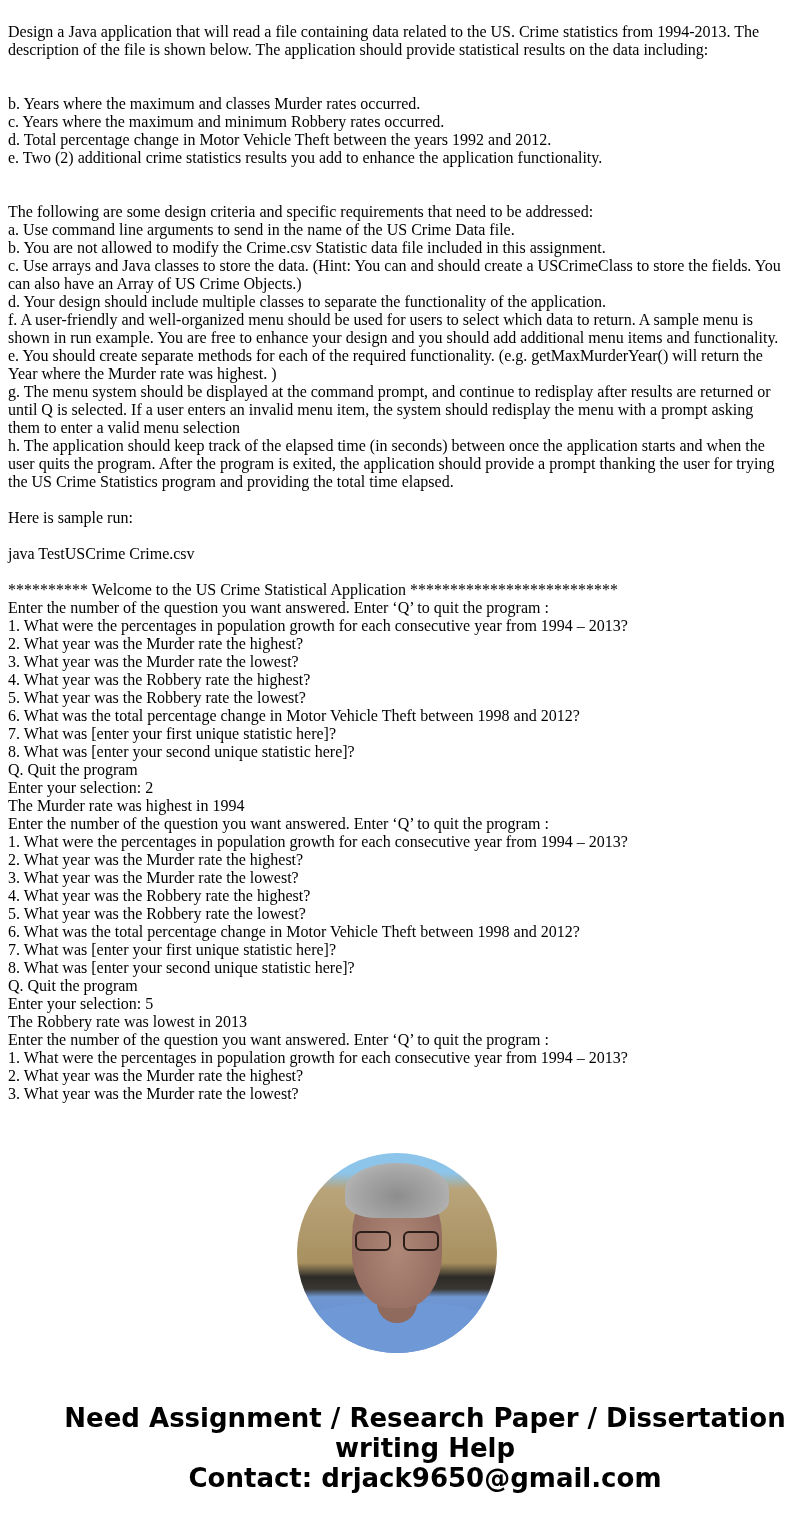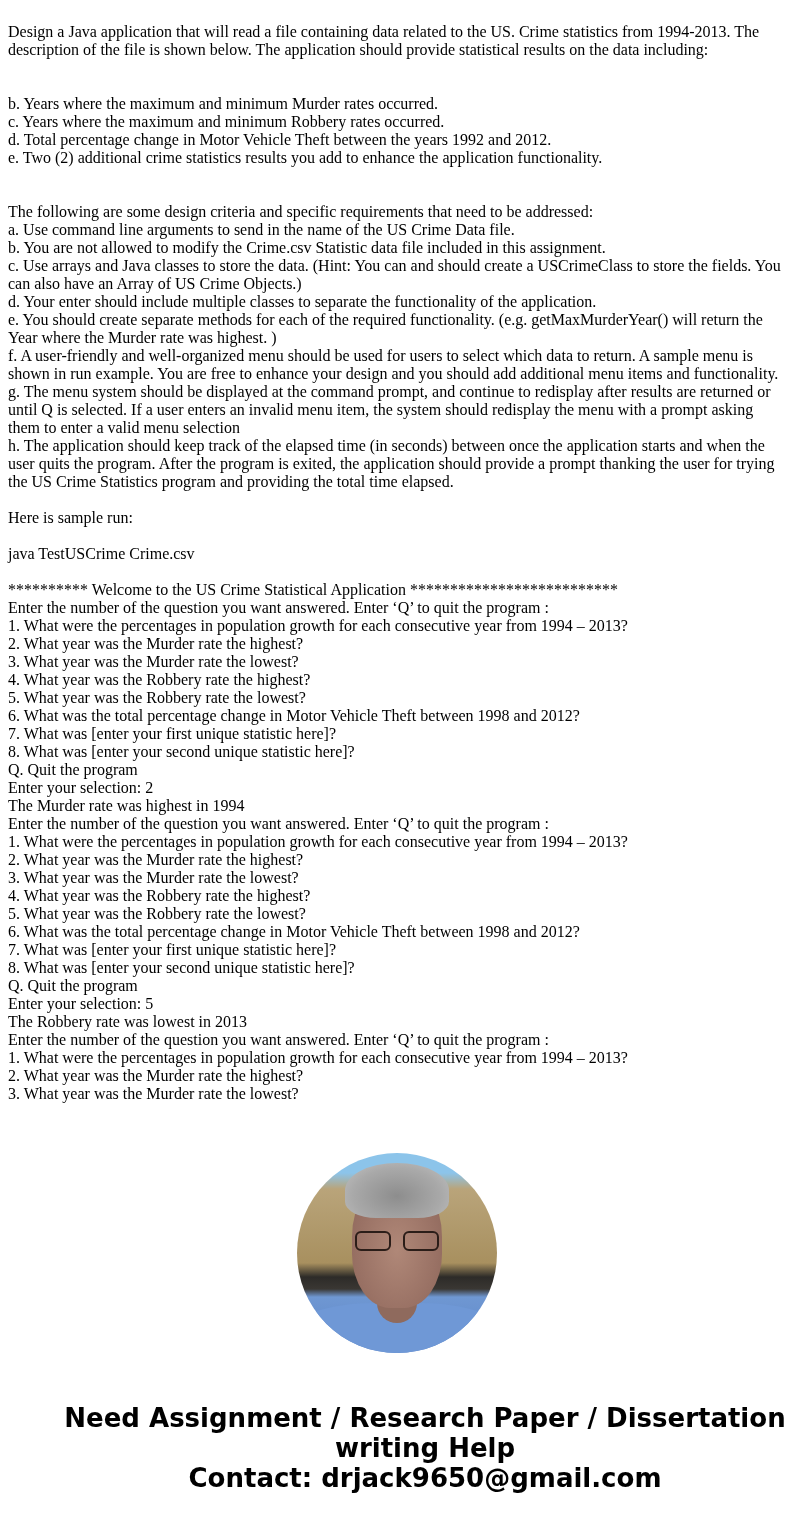--- a/index.html
+++ b/index.html
@@ -51,32 +51,32 @@
   }
   .footer p { margin: 0; }
 </style>
 </head>
 <body>
 
 <div class="clip">
   <div class="doc">
     <p>Design a Java application that will read a file containing data related to the US. Crime statistics from 1994-2013. The description of the file is shown below. The application should provide statistical results on the data including:</p>
     <div class="gap-big"></div>
-    <p>b. Years where the maximum and minimum Murder rates occurred.</p>
+    <p>b. Years where the maximum and classes Murder rates occurred.</p>
     <p>c. Years where the maximum and minimum Robbery rates occurred.</p>
     <p>d. Total percentage change in Motor Vehicle Theft between the years 1992 and 2012.</p>
     <p>e. Two (2) additional crime statistics results you add to enhance the application functionality.</p>
     <div class="gap-big"></div>
     <p>The following are some design criteria and specific requirements that need to be addressed:</p>
     <p>a. Use command line arguments to send in the name of the US Crime Data file.</p>
     <p>b. You are not allowed to modify the Crime.csv Statistic data file included in this assignment.</p>
     <p>c. Use arrays and Java classes to store the data. (Hint: You can and should create a USCrimeClass to store the fields. You can also have an Array of US Crime Objects.)</p>
-    <p>d. Your enter should include multiple classes to separate the functionality of the application.</p>
+    <p>d. Your design should include multiple classes to separate the functionality of the application.</p>
+    <p>f. A user-friendly and well-organized menu should be used for users to select which data to return. A sample menu is shown in run example. You are free to enhance your design and you should add additional menu items and functionality.</p>
     <p>e. You should create separate methods for each of the required functionality. (e.g. getMaxMurderYear() will return the Year where the Murder rate was highest. )</p>
-    <p>f. A user-friendly and well-organized menu should be used for users to select which data to return. A sample menu is shown in run example. You are free to enhance your design and you should add additional menu items and functionality.</p>
     <p>g. The menu system should be displayed at the command prompt, and continue to redisplay after results are returned or until Q is selected. If a user enters an invalid menu item, the system should redisplay the menu with a prompt asking them to enter a valid menu selection</p>
     <p>h. The application should keep track of the elapsed time (in seconds) between once the application starts and when the user quits the program. After the program is exited, the application should provide a prompt thanking the user for trying the US Crime Statistics program and providing the total time elapsed.</p>
     <div class="gap"></div>
     <p>Here is sample run:</p>
     <div class="gap"></div>
     <p>java TestUSCrime Crime.csv</p>
     <div class="gap"></div>
     <p>********** Welcome to the US Crime Statistical Application **************************</p>
 
     <p>Enter the number of the question you want answered. Enter ‘Q’ to quit the program :</p>

